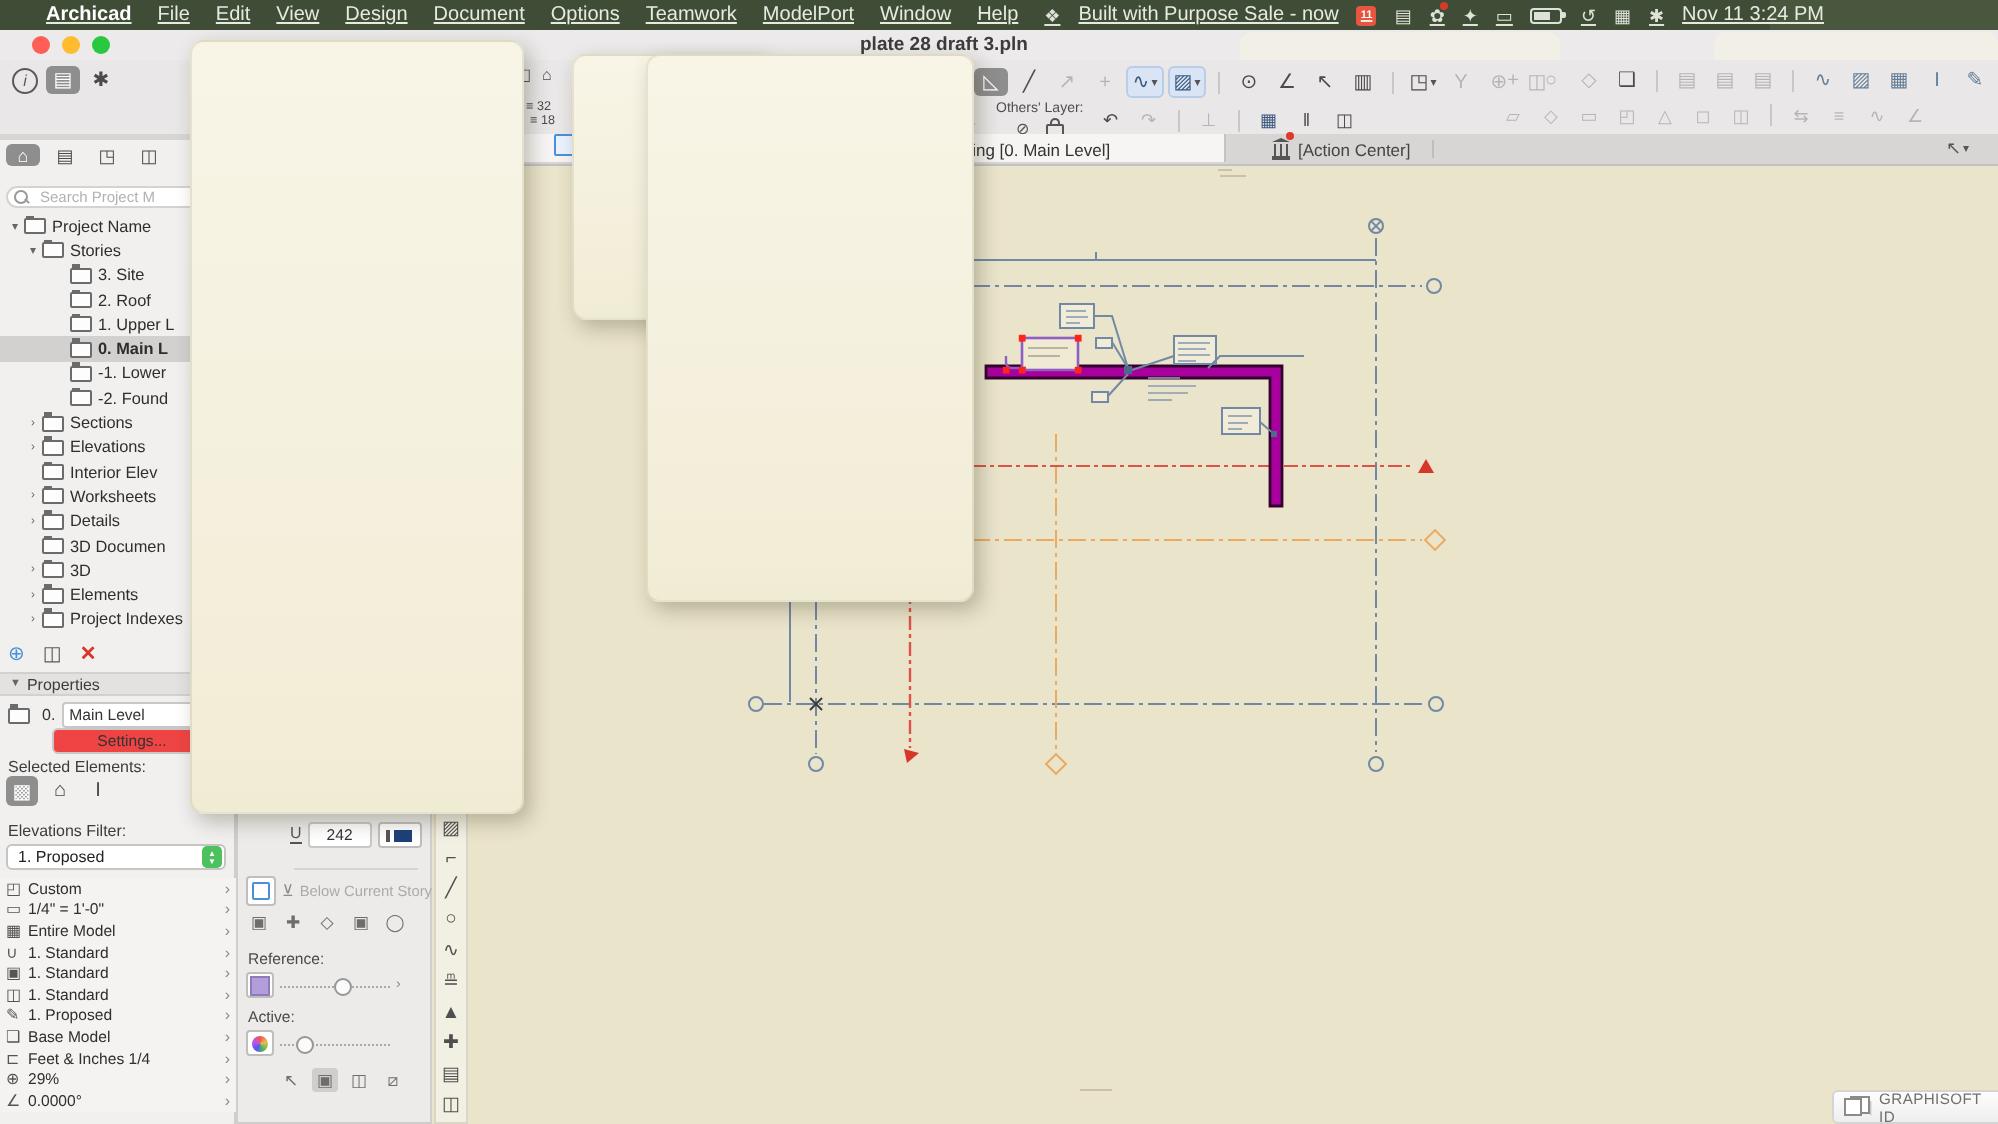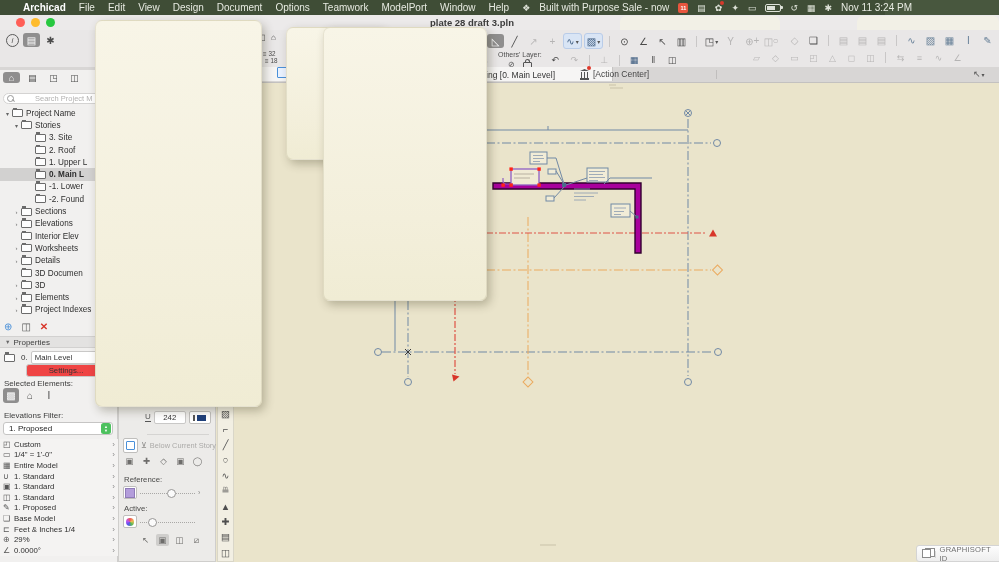--- a/index.html
+++ b/index.html
@@ -2,21 +2,21 @@
 <html><head>
 <meta charset="utf-8">
 <style>
   html,body{margin:0;padding:0;background:#3F4D36;}
   .stage{position:relative;width:999px;height:562px;overflow:hidden;
          font-family:"Liberation Sans",sans-serif;background:#48573E;}
 
   
   .menubar{position:absolute;left:0;top:0;width:885px;height:15px;background:#3F4D36;
            display:flex;align-items:center;padding:0 10px;box-sizing:border-box;z-index:50;
-           color:#E7EAE1;font-size:10px;gap:13px;white-space:nowrap;}
+           color:#E7EAE1;font-size:10px;gap:13px;white-space:nowrap;text-decoration:underline;}
   .menubar .app{font-weight:bold;color:#fff;}
   .m-apple{width:9px;height:10px;display:inline-block;}
   .m-right{margin-left:auto;display:flex;align-items:center;gap:9px;font-size:10px;}
   .s-ic{font-size:9px;color:#E7EAE1;opacity:.95;}
   .cal{width:10px;height:10px;background:#E8553E;border-radius:2px;color:#fff;font-size:5.5px;
        display:flex;align-items:center;justify-content:center;font-weight:bold;}
   .pin{position:relative;}
   .pin::after{content:"";position:absolute;right:-2px;top:-2px;width:4px;height:4px;border-radius:50%;background:#E0382B;}
   .batt{width:14px;height:6px;border:1px solid #DDE2D8;border-radius:2px;position:relative;}
   .batt::before{content:"";position:absolute;left:1px;top:1px;bottom:1px;width:8px;background:#DDE2D8;}
@@ -54,40 +54,40 @@
   .others .olabel{font-size:7px;color:#4E4E4E;line-height:7px;}
   .others .orow{display:flex;gap:8px;align-items:center;margin-top:1px;}
   .others .orow .gly{font-size:8px;color:#555;}
   .lock{width:7px;height:5px;border:1px solid #555;border-radius:1px;position:relative;margin-top:3px;}
   .lock::before{content:"";position:absolute;top:-4px;left:1px;width:3px;height:3px;
                 border:1px solid #555;border-bottom:none;border-radius:3px 3px 0 0;}
 
   .tab-active{position:absolute;left:186px;top:67px;width:426px;height:14px;background:#F6F5F4;
               border-right:1px solid #C6C4C3;z-index:11;}
   .tab-active .tlabel{position:absolute;left:293px;top:3px;font-size:8.5px;color:#333;}
-  .action-center{position:absolute;left:580px;top:69px;display:flex;align-items:flex-start;gap:4px;z-index:11;
+  .action-center{position:absolute;left:636px;top:69px;display:flex;align-items:center;gap:4px;z-index:11;
                  font-size:8.5px;color:#444;}
   .bank{width:9px;height:9px;position:relative;border-bottom:2px solid #555;}
   .bank::before{content:"";position:absolute;left:1px;right:1px;top:3px;bottom:0;
                 background:repeating-linear-gradient(90deg,#555 0 1px,transparent 1px 3px);}
   .bank::after{content:"";position:absolute;left:0;right:0;top:0;height:2px;background:#555;
                clip-path:polygon(0 100%,50% 0,100% 100%);}
   .bank .dot{position:absolute;right:-2px;top:-3px;width:4px;height:4px;border-radius:50%;background:#E0382B;}
   .tab-sep{position:absolute;left:716px;top:70px;width:1px;height:9px;background:#C0BEBD;z-index:11;}
   .cursor-dd{position:absolute;left:973px;top:69px;z-index:11;font-size:9px;color:#555;display:flex;align-items:center;}
 
   
   .sidebar{position:absolute;left:0;top:70px;width:118px;height:492px;background:#F1F0EF;
            border-right:1px solid #CFCECD;z-index:20;box-sizing:border-box;}
   .vtabs{position:absolute;left:3px;top:2px;display:flex;gap:4px;}
   .search{position:absolute;left:3px;top:23px;width:108px;height:11px;background:#FFF;
           border:1px solid #D4D3D2;border-radius:6px;display:flex;align-items:center;padding:0 3px;box-sizing:border-box;}
   .mag{width:5px;height:5px;border:1px solid #9A9A9A;border-radius:50%;position:relative;flex:none;}
   .mag::after{content:"";position:absolute;left:4px;top:4px;width:3px;height:1px;background:#9A9A9A;transform:rotate(45deg);}
-  .search input{border:none;outline:none;background:transparent;font-size:7.5px;width:88px;margin-left:19px;
+  .search input{border:none;outline:none;background:transparent;font-size:7.5px;width:88px;margin-left:4px;
                 font-family:"Liberation Sans",sans-serif;color:#444;}
   .search input::placeholder{color:#B3B2B1;}
   .tree{position:absolute;left:0;top:37px;width:118px;}
   .trw{height:12.3px;display:flex;align-items:center;font-size:8.2px;color:#2E2E2E;white-space:nowrap;overflow:hidden;}
   .trw .caret{width:7px;text-align:center;font-size:6px;color:#666;flex:none;}
   .trw.i0{padding-left:4px;}.trw.i1{padding-left:13px;}.trw.i2{padding-left:27px;}
   .trw.selrow{background:#D2D1D0;font-weight:bold;}
   .fold{width:9px;height:6px;border:1px solid #6B6B6B;border-radius:1px;position:relative;flex:none;margin:0 3px 0 1px;background:#FDFDFD;}
   .fold::before{content:"";position:absolute;top:-2.5px;left:0;width:4px;height:1.5px;background:#6B6B6B;}
   .acticons{position:absolute;left:4px;top:251px;display:flex;gap:9px;align-items:center;}

